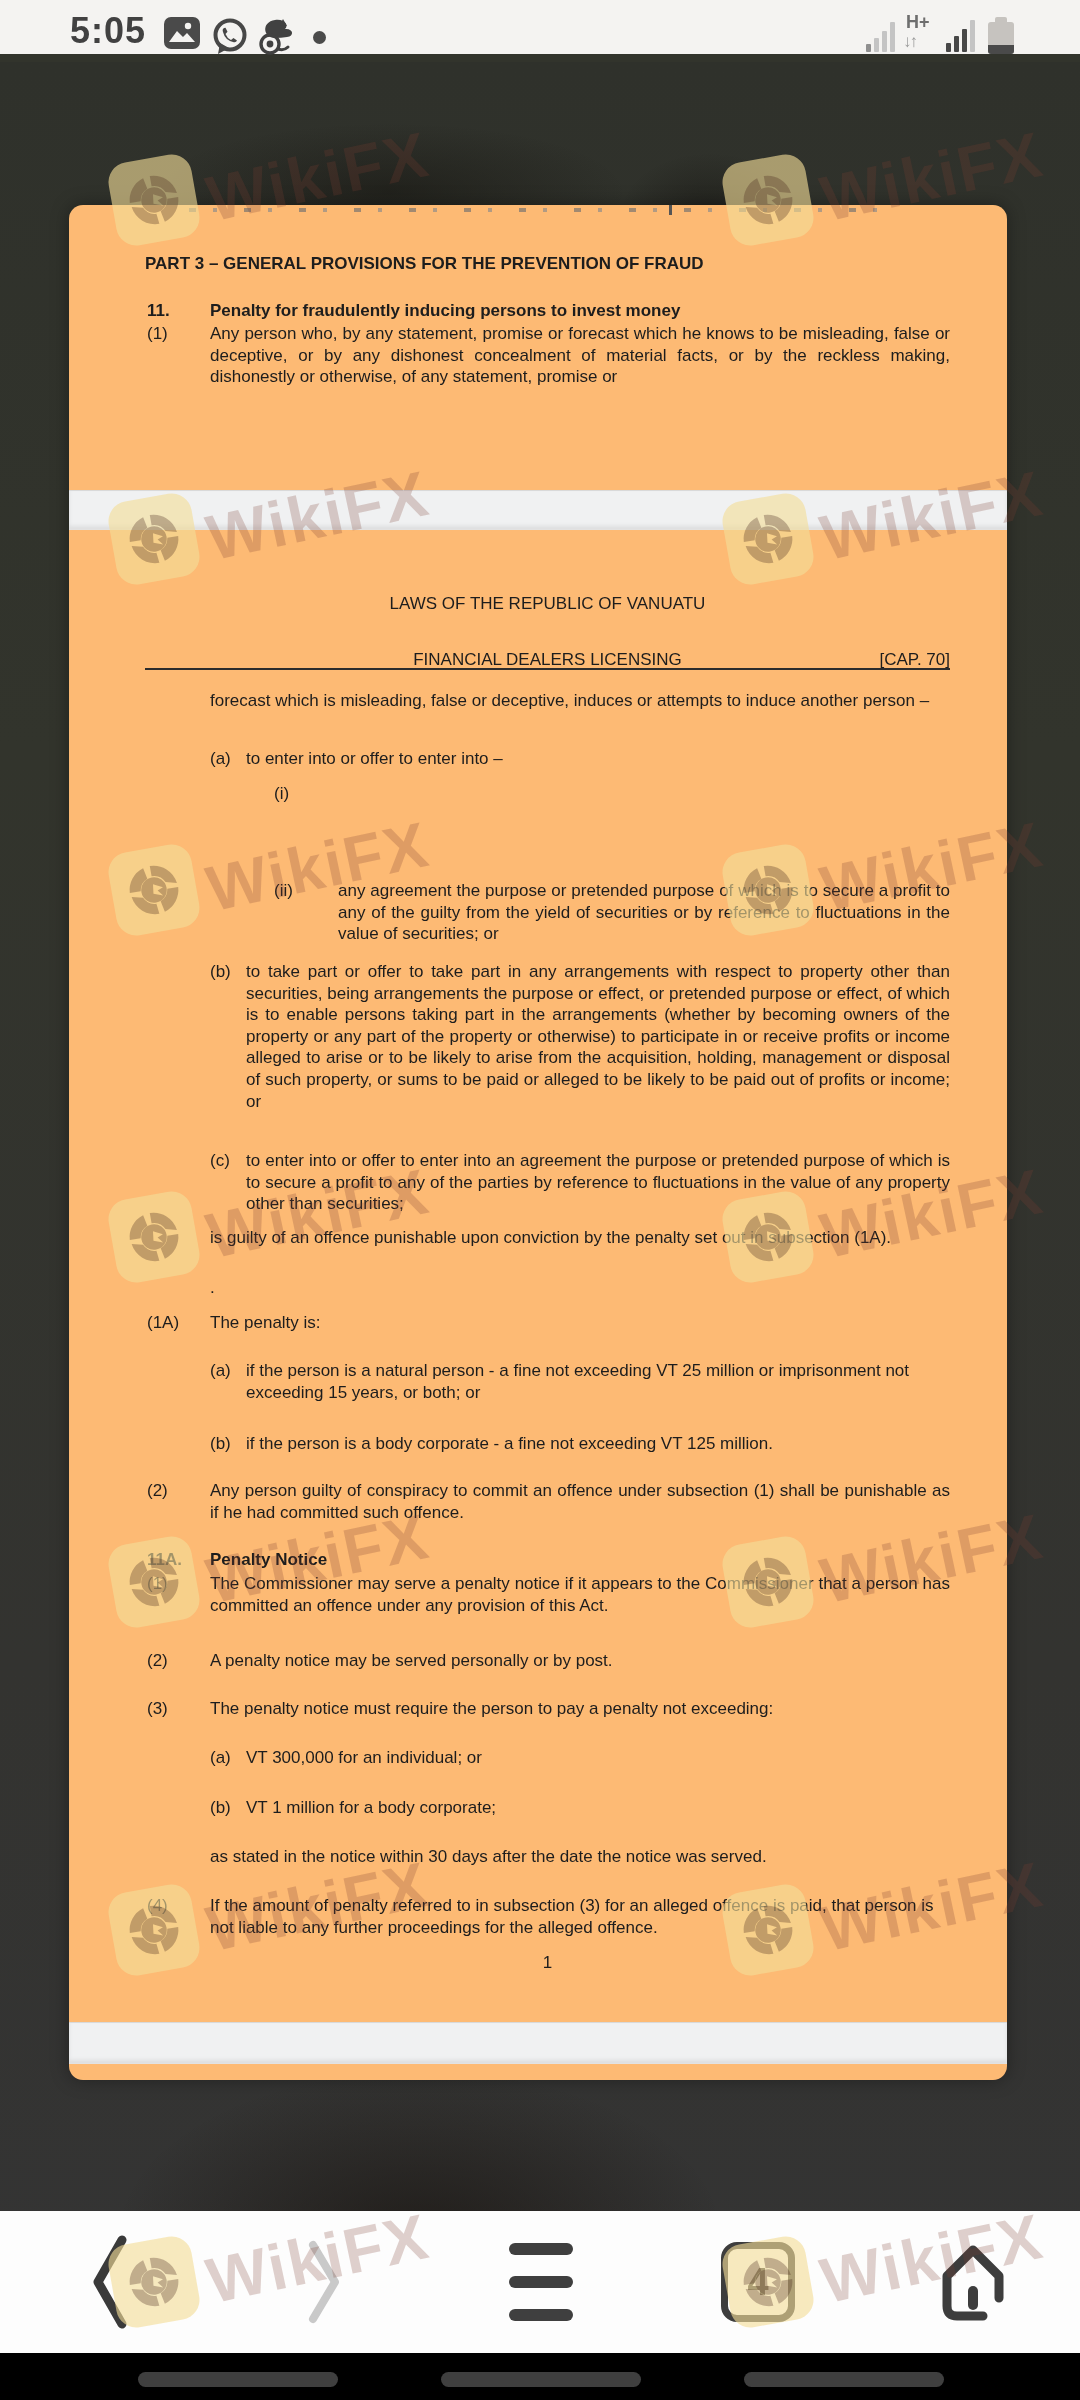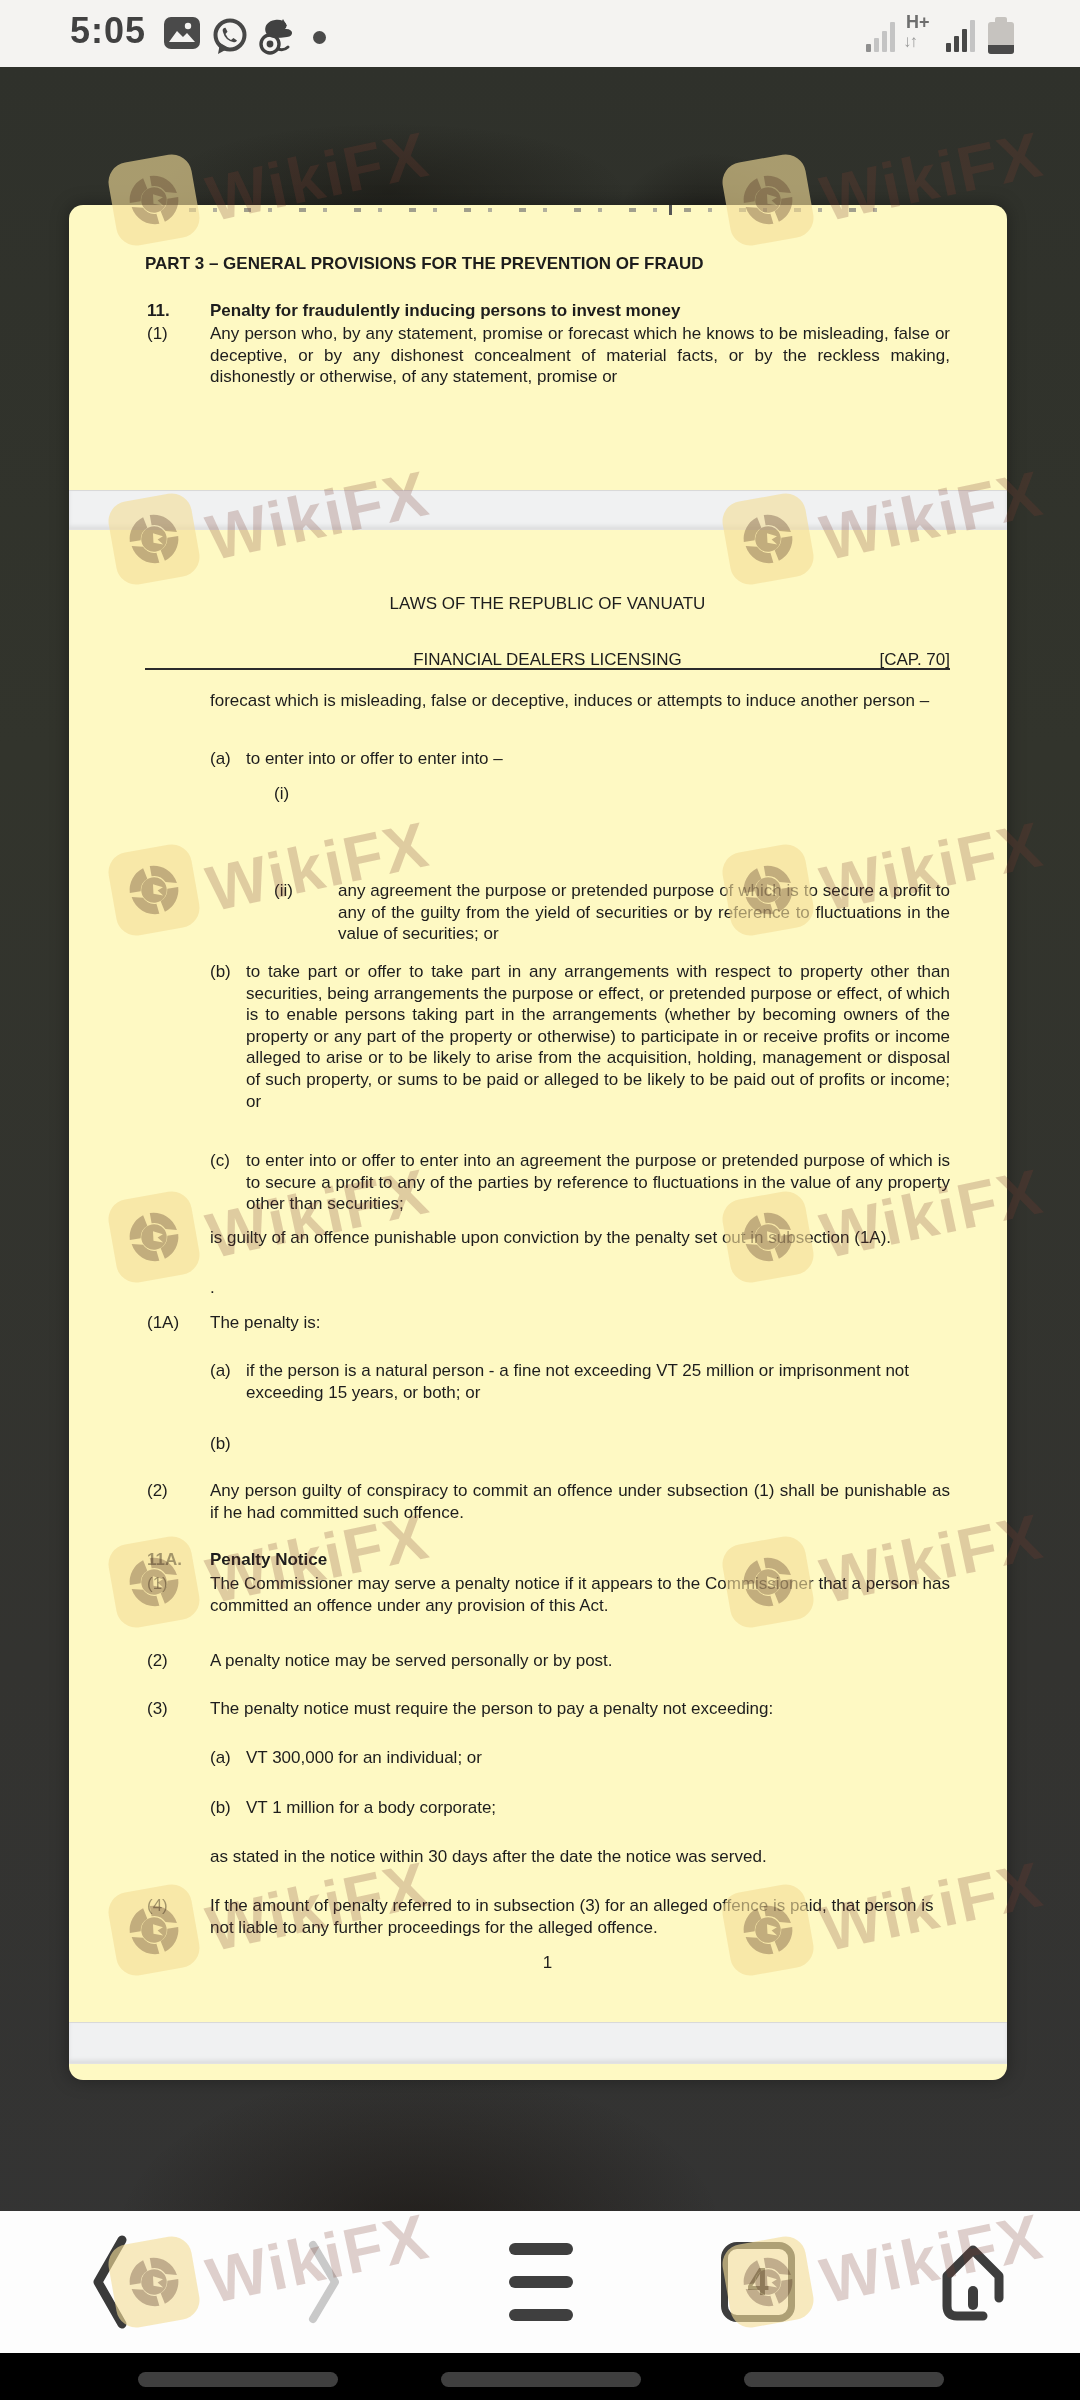--- a/index.html
+++ b/index.html
@@ -1,40 +1,40 @@
 <!DOCTYPE html>
 <html><head>
 <meta charset="utf-8">
 <style>
   html,body{margin:0;padding:0;}
   body{width:1080px;height:2400px;position:relative;overflow:hidden;
        background:#32342c;font-family:"Liberation Sans",sans-serif;}
 
   
-  .status-bar{position:absolute;left:0;top:0;width:1080px;height:67px;background:#f4f3f1;z-index:8;}
+  .status-bar{position:absolute;left:0;top:0;width:1080px;height:54px;background:#f4f3f1;z-index:8;}
   .sb-time{position:absolute;left:70px;top:10px;font-size:36px;font-weight:bold;color:#414141;letter-spacing:1px;}
   .sb-ico{position:absolute;top:16px;}
   .sb-dot{position:absolute;left:313px;top:31px;width:13px;height:13px;border-radius:50%;background:#4a4a4a;}
   .sig{position:absolute;top:20px;width:34px;height:34px;}
   .sig i{position:absolute;bottom:2px;width:5px;border-radius:1px;display:block;}
   .hplus{position:absolute;left:906px;top:12px;font-size:18px;font-weight:bold;color:#6e6e6e;}
   .updown{position:absolute;left:903px;top:32px;font-size:17px;color:#9a9a9a;letter-spacing:-2px;}
   .batt{position:absolute;left:988px;top:22px;width:26px;height:32px;background:#c6c3bf;border-radius:3px;}
   .batt:before{content:"";position:absolute;left:7px;top:-5px;width:12px;height:5px;background:#c6c3bf;border-radius:2px 2px 0 0;}
   .batt .lvl{position:absolute;left:0;bottom:0;width:100%;height:9px;background:#4a4a4a;border-radius:0 0 3px 3px;}
 
   
   .viewer-bg{position:absolute;left:0;top:62px;width:1080px;height:2291px;
     background:linear-gradient(180deg,#2f312b 0%,#32342c 30%,#333330 70%,#343434 100%);}
   .blob1{position:absolute;left:150px;top:60px;width:480px;height:140px;background:radial-gradient(ellipse at center,rgba(16,14,10,.45),rgba(16,14,10,0) 70%);}
   .blob2{position:absolute;left:620px;top:90px;width:180px;height:120px;background:radial-gradient(ellipse at center,rgba(14,12,9,.4),rgba(14,12,9,0) 70%);}
   .blob3{position:absolute;left:120px;top:2010px;width:600px;height:330px;background:radial-gradient(ellipse at center,rgba(18,12,7,.55),rgba(18,12,7,0) 72%);}
 
   
-  .doc-card{position:absolute;left:69px;top:205px;width:938px;height:1875px;background:#fef9c3;
+  .doc-card{position:absolute;left:69px;top:205px;width:938px;height:1875px;background:#fdba74;
     border-radius:14px;z-index:1;overflow:hidden;box-shadow:0 0 18px rgba(0,0,0,.35);}
   .cut-line{position:absolute;left:120px;top:3px;width:700px;height:4px;opacity:.65;
     background:repeating-linear-gradient(90deg,#6f6f6f 0 7px,transparent 7px 24px,#8a8a8a 24px 28px,transparent 28px 55px);}
   .cut-tick{position:absolute;left:600px;top:0px;width:3px;height:10px;background:#555;}
   .center{text-align:center;}
   .bold{font-weight:bold;}
   .para{position:absolute;left:76px;width:805px;color:#1d1d1d;font-size:17px;line-height:21.6px;}
   .para .lbl{position:absolute;top:0;}
   .l1 .lbl{left:2px;} .l1 .txt{margin-left:65px;}
   .l2 .lbl{left:65px;} .l2 .txt{margin-left:101px;}
@@ -169,20 +169,21 @@
   <div class="para l1" style="top:1107px">
     <span class="lbl">(1A)</span>
     <div class="txt">The penalty is:</div>
   </div>
   <div class="para l2" style="top:1155px">
     <span class="lbl">(a)</span>
     <div class="txt">if the person is a natural person - a fine not exceeding VT 25 million or imprisonment not exceeding 15 years, or both; or</div>
   </div>
   <div class="para l2" style="top:1228px">
     <span class="lbl">(b)</span>
+    <div class="txt">if the person is a body corporate - a fine not exceeding VT 125 million.</div>
   </div>
   <div class="para l1 just" style="top:1275px">
     <span class="lbl">(2)</span>
     <div class="txt">Any person guilty of conspiracy to commit an offence under subsection (1) shall be punishable as if he had committed such offence.</div>
   </div>
   <div class="para l1 bold" style="top:1344px">
     <span class="lbl">11A.</span>
     <div class="txt">Penalty Notice</div>
   </div>
   <div class="para l1 just" style="top:1368px">

